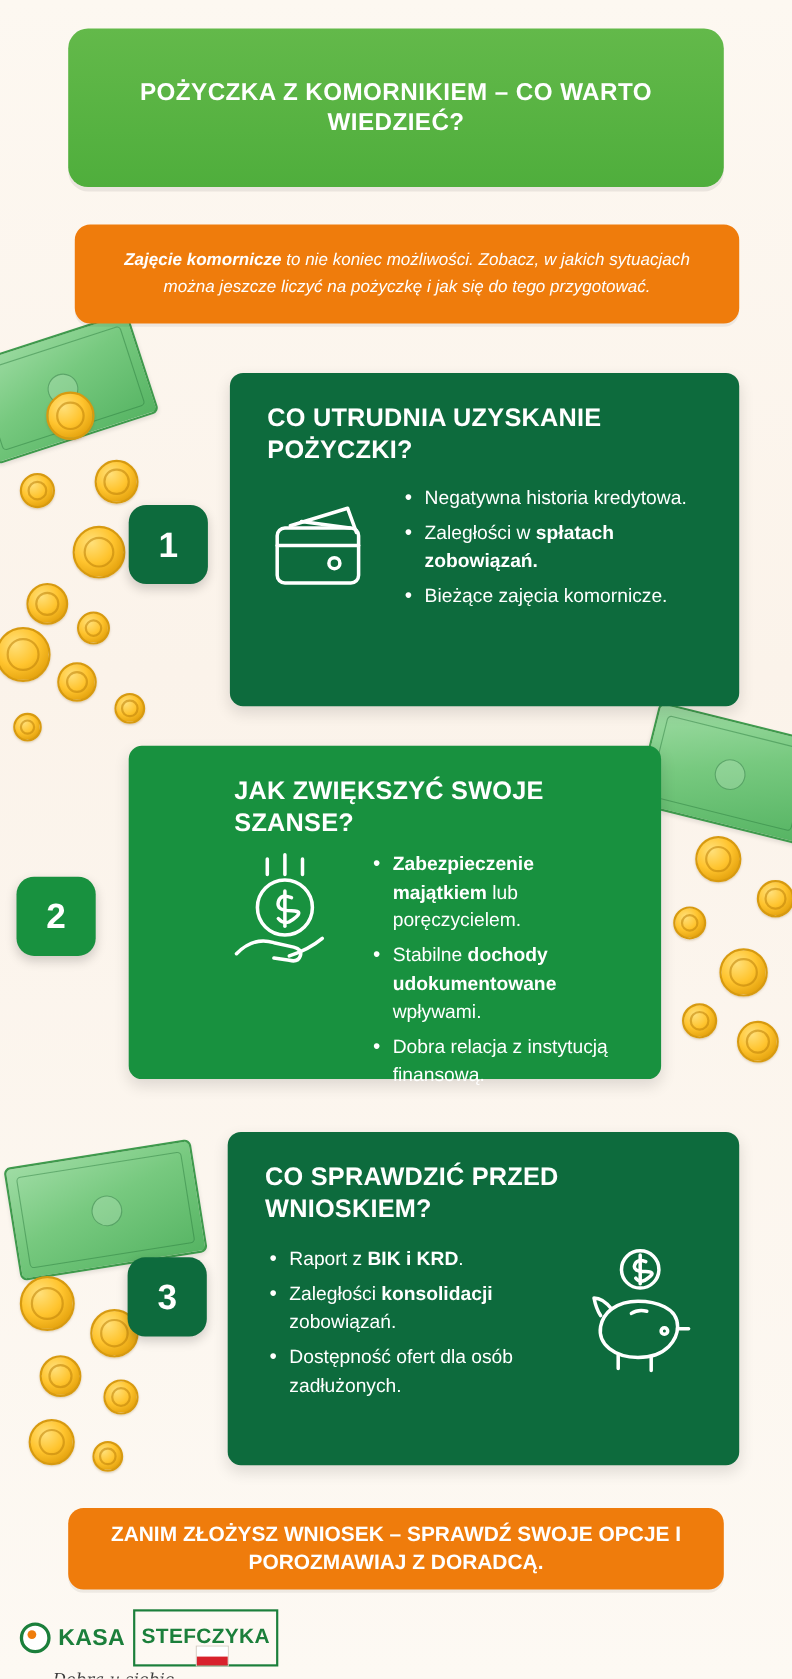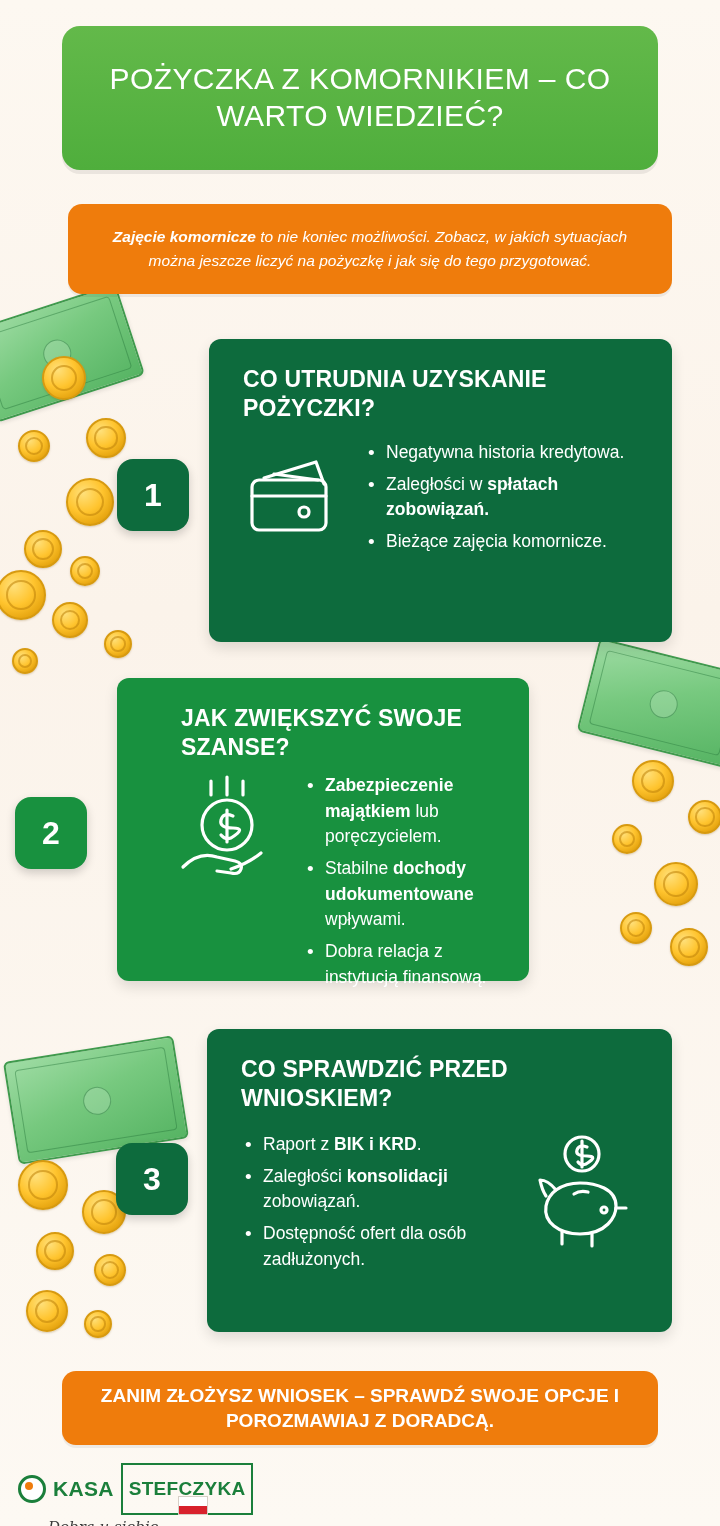--- a/index.html
+++ b/index.html
@@ -77,23 +77,23 @@
     border-radius: 18px;
     box-shadow: 0 4px 0 rgba(0,0,0,.07);
     display: flex;
     align-items: center;
     justify-content: center;
     text-align: center;
   }
   .title-card h1 {
     margin: 0;
     color: #ffffff;
-    font-size: 30px;
+    font-size: 22px;
     line-height: 1.22;
-    font-weight: normal;
+    font-weight: bold;
     letter-spacing: .4px;
     text-transform: uppercase;
     padding: 0 18px;
   }
 
   .intro-card {
     position: absolute;
     left: 68px;
     top: 204px;
     width: 604px;
@@ -118,21 +118,21 @@
 
   
   .step-card {
     position: absolute;
     border-radius: 12px;
     box-shadow: 0 6px 14px rgba(0,0,0,.12);
     color: #ffffff;
     box-sizing: border-box;
   }
   .card-1 { left: 209px; top: 339px; width: 463px; height: 303px; background: #0d6b3d; }
-  .card-2 { left: 117px; top: 678px; width: 412px; height: 303px; background: #18913f; }
+  .card-2 { left: 117px; top: 678px; width: 484px; height: 303px; background: #18913f; padding-left: 32px; }
   .card-3 { left: 207px; top: 1029px; width: 465px; height: 303px; background: #0d6b3d; }
 
   .step-card h2 {
     margin: 0;
     padding: 26px 34px 0 34px;
     font-size: 23px;
     line-height: 1.28;
     font-weight: bold;
     text-transform: uppercase;
     letter-spacing: .2px;

